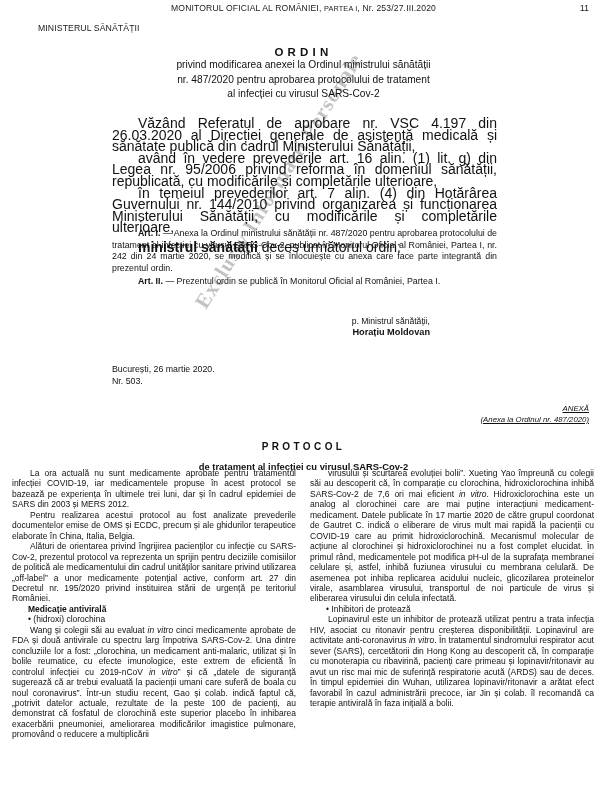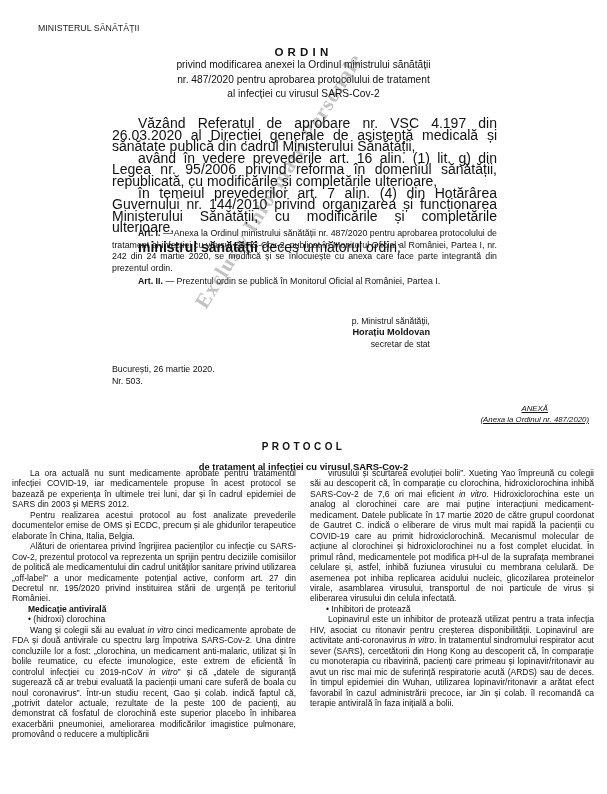--- a/index.html
+++ b/index.html
@@ -130,21 +130,21 @@
     left: 112px;
     font-size: 8.8px;
     line-height: 11.6px;
   }
 
   
   .annex-caption {
     position: absolute;
     top: 404px;
     right: 18px;
-    text-align: center;
+    text-align: right;
     font-size: 7.8px;
     font-style: italic;
     line-height: 10.5px;
   }
   .annex-caption span {
     text-decoration: underline;
     display: block;
   }
 
   
@@ -214,20 +214,24 @@
     user-select: none;
   }
 </style>
 </head>
 <body>
 
 <div class="page">
 
   <div class="watermark">Exclusiv Informații Personale</div>
 
+  <div class="running-head">
+    <div class="rh-text"><span>MONITORUL OFICIAL AL ROMÂNIEI, </span><span class="small-caps">PARTEA I</span><span>, Nr. 253/27.III.2020</span></div>
+    <div class="page-no">11</div>
+  </div>
 
   <div class="ministry">MINISTERUL SĂNĂTĂȚII</div>
 
   <div class="order-block">
     <div class="ordin-word">ORDIN</div>
     <div class="order-sub">
       <div>privind modificarea anexei la Ordinul ministrului sănătății</div>
       <div>nr. 487/2020 pentru aprobarea protocolului de tratament</div>
       <div>al infecției cu virusul SARS-Cov-2</div>
     </div>
@@ -244,21 +248,20 @@
     <p><b>Art. I.</b><span> — Anexa la Ordinul ministrului sănătății nr. 487/2020 pentru aprobarea protocolului de tratament al infecției cu virusul SARS-Cov-2, publicat în Monitorul Oficial al României, Partea I, nr. 242 din 24 martie 2020, se modifică și se înlocuiește cu anexa care face parte integrantă din prezentul ordin.</span></p>
   </div>
 
   <div class="art-block" style="top:276px;">
     <p><b>Art. II.</b><span> — Prezentul ordin se publică în Monitorul Oficial al României, Partea I.</span></p>
   </div>
 
   <div class="signature">
     <div>p. Ministrul sănătății,</div>
     <div class="sig-name">Horațiu Moldovan</div>
-    <div>secretar de stat</div>
   </div>
 
   <div class="place-date">
     <div>București, 26 martie 2020.</div>
     <div>Nr. 503.</div>
   </div>
 
   <div class="annex-caption">
     <span>ANEXĂ</span>
     <span>(Anexa la Ordinul nr. 487/2020)</span>

